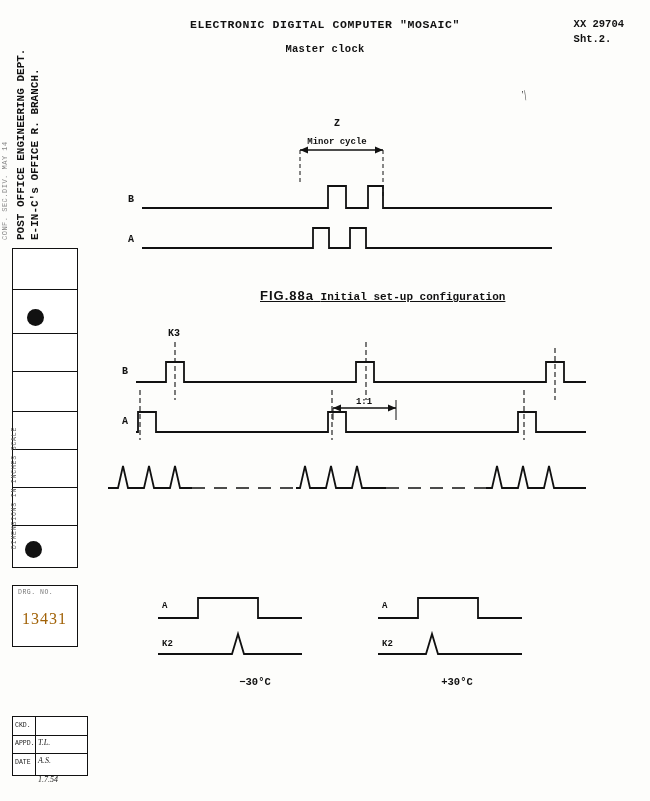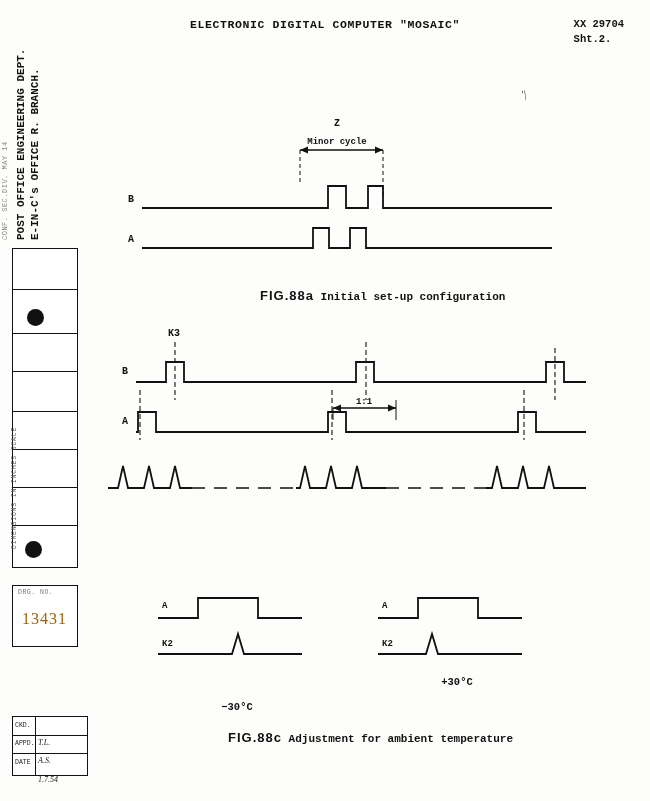--- a/index.html
+++ b/index.html
@@ -203,20 +203,21 @@
   }
 
   
   .fig-caption {
     position: absolute;
     font-family: "Liberation Mono", monospace;
     font-size: 11px;
     font-weight: bold;
     color: #111;
     white-space: nowrap;
+    text-decoration: underline;
   }
   .fig-caption .fignum {
     font-family: "Liberation Sans", sans-serif;
     font-size: 13px;
     letter-spacing: 1px;
   }
 
   
   svg.wave {
     position: absolute;
@@ -239,20 +240,21 @@
     color: #111;
     text-align: center;
   }
 </style>
 </head>
 <body>
 
 <div class="sheet">
 
   <div class="doc-title">ELECTRONIC DIGITAL COMPUTER "MOSAIC"</div>
+  <div class="doc-subtitle">Master clock</div>
   <div class="doc-ref">
     <div>XX 29704</div>
     <div>Sht.2.</div>
   </div>
   <div class="tick-mark">'|</div>
 
   <div class="stamp-vert">
     <div class="stamp-faint">CONF.  SEC.DIV.   MAY 14</div>
     <div class="stamp-vert-inner">POST OFFICE ENGINEERING DEPT.</div>
     <div class="stamp-vert-inner" style="top:14px;">E-IN-C's OFFICE R. BRANCH.</div>
@@ -348,21 +350,17 @@
     <path d="M8,30 L48,30 L48,10 L108,10 L108,30 L152,30" fill="none" stroke="#111" stroke-width="1.8"></path>
     <text x="12" y="58" class="lbl-sm">K2</text>
     <path d="M8,66 L82,66 L88,46 L94,66 L152,66" fill="none" stroke="#111" stroke-width="1.8"></path>
 
     <text x="232" y="20" class="lbl-sm">A</text>
     <path d="M228,30 L268,30 L268,10 L328,10 L328,30 L372,30" fill="none" stroke="#111" stroke-width="1.8"></path>
     <text x="232" y="58" class="lbl-sm">K2</text>
     <path d="M228,66 L276,66 L282,46 L288,66 L372,66" fill="none" stroke="#111" stroke-width="1.8"></path>
   </svg>
 
-  <div class="temp-label" style="left:182px; top:676px; width:110px;margin-top:25px;">−30°C</div>
+  <div class="temp-label" style="left:200px; top:676px; width:110px;">−30°C</div>
   <div class="temp-label" style="left:402px; top:676px; width:110px;">+30°C</div>
 
-  <div class="fig-caption" style="left:228px; top:730px;">
-    <span class="fignum">FIG.88c</span>
-    <span>Adjustment for ambient temperature</span>
-  </div>
 
 </div>
 
 </body></html>

